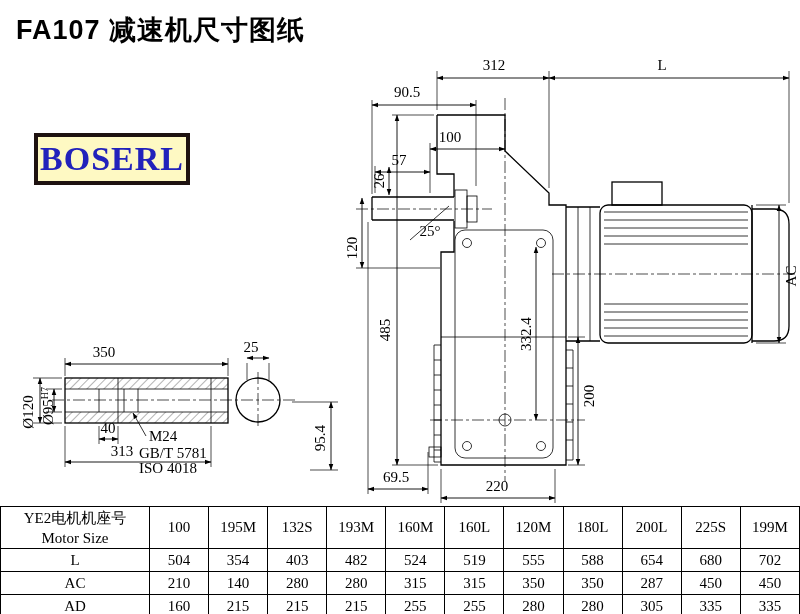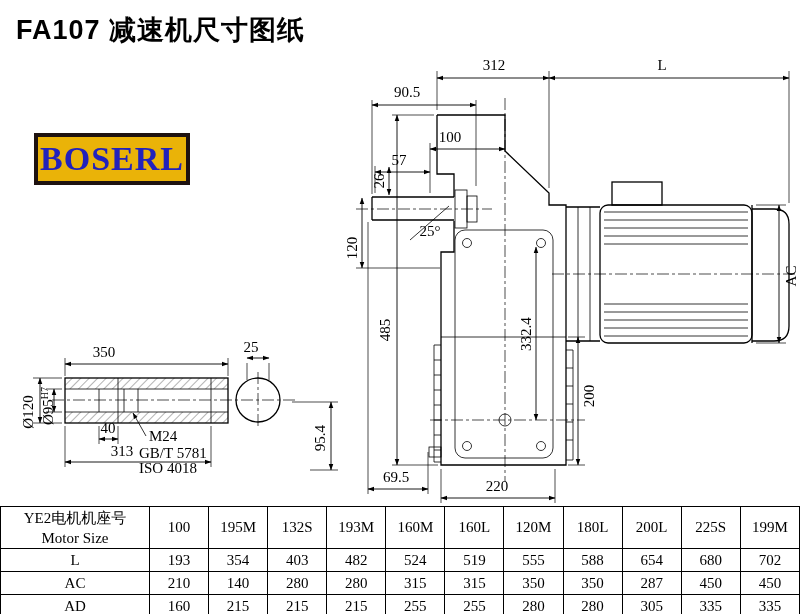--- a/index.html
+++ b/index.html
@@ -7,21 +7,21 @@
     width:800px;height:614px;overflow:hidden;position:relative;
     background:#ffffff;font-family:"Liberation Serif",serif;
   }
   .page-title{
     position:absolute;left:16px;top:12px;margin:0;
     font-family:"Liberation Sans",sans-serif;font-weight:bold;
     font-size:27px;color:#000;letter-spacing:1px;
   }
   .logo-box{
     position:absolute;left:34px;top:133px;width:148px;height:44px;
-    border:4px solid #1e1210;background:#eab308;
+    border:4px solid #1e1210;background:#fef9c3;
     display:flex;align-items:center;justify-content:center;
   }
   .logo-text{
     font-family:"Liberation Serif",serif;font-weight:bold;
     font-size:34px;color:#2222bb;letter-spacing:1px;line-height:1;
   }
   svg.drawing{position:absolute;left:0;top:0;}
   
   .o{stroke:#000;stroke-width:1.3;fill:none;}
   .t{stroke:#000;stroke-width:0.8;fill:none;}
@@ -281,21 +281,21 @@
     <th class="hdr">160M</th>
     <th class="hdr">160L</th>
     <th class="hdr">120M</th>
     <th class="hdr">180L</th>
     <th class="hdr">200L</th>
     <th class="hdr">225S</th>
     <th class="hdr">199M</th>
   </tr>
   <tr>
     <td class="lbl">L</td>
-    <td>193</td>
+    <td>504</td>
     <td>354</td>
     <td>403</td>
     <td>482</td>
     <td>524</td>
     <td>519</td>
     <td>555</td>
     <td>588</td>
     <td>654</td>
     <td>680</td>
     <td>702</td>

